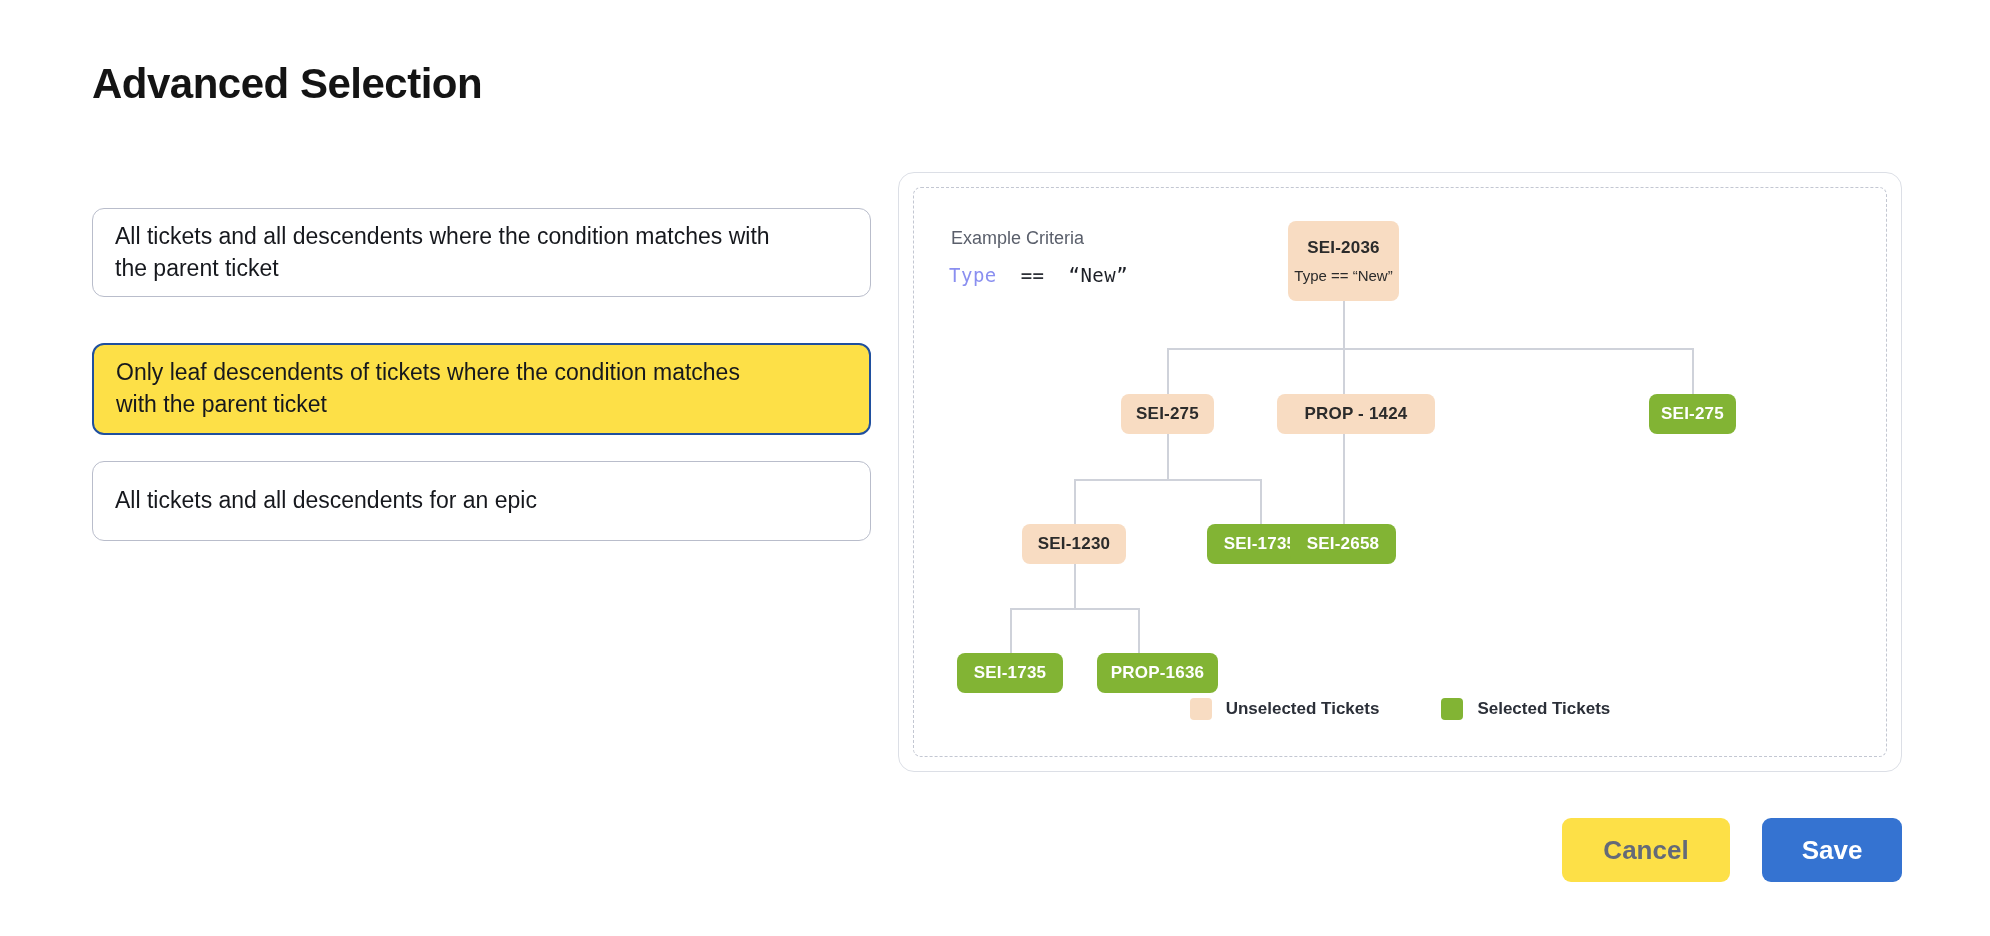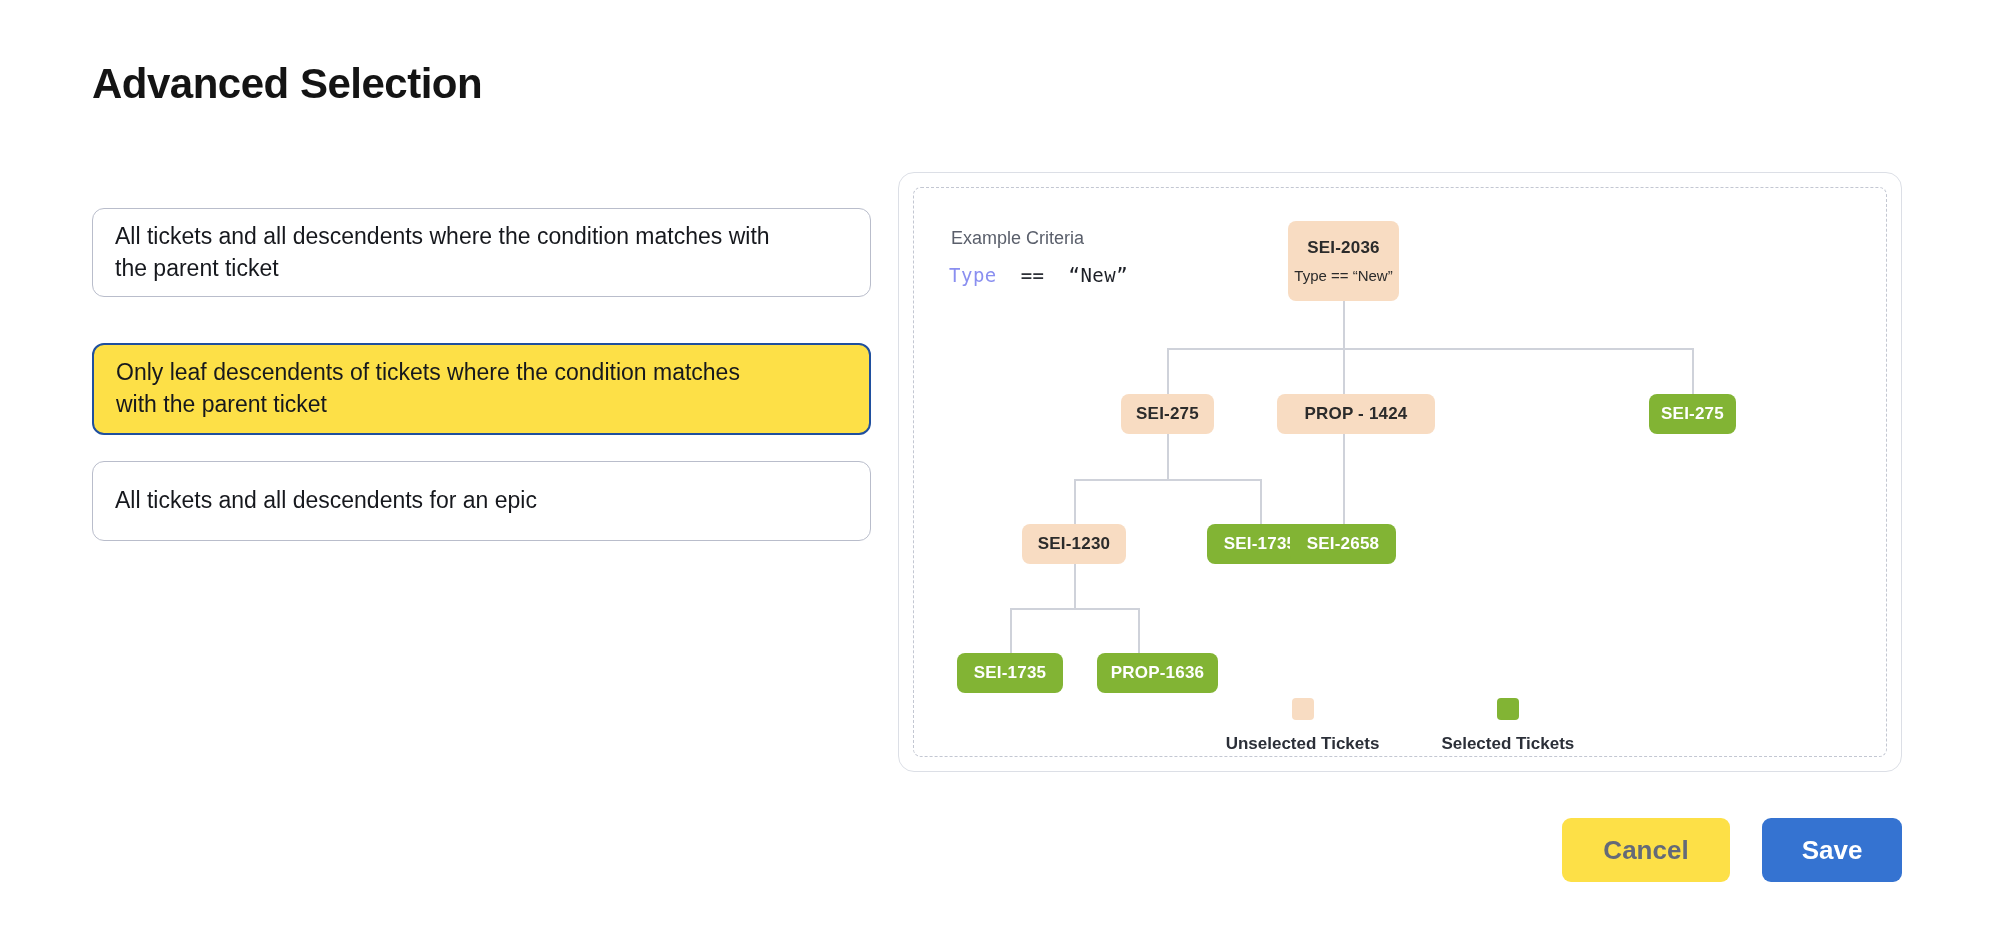--- a/index.html
+++ b/index.html
@@ -137,21 +137,21 @@
   
   .legend {
     position: absolute;
     left: 0; right: 0;
     top: 510px;
     display: flex;
     justify-content: center;
     gap: 62px;
     align-items: center;
   }
-  .legend-item { display: flex; align-items: center; gap: 14px; flex-direction: column; }
+  .legend-item { display: flex; align-items: center; gap: 14px; }
   .swatch { width: 22px; height: 22px; border-radius: 4px; }
   .swatch.unsel { background: #f8dcc2; }
   .swatch.sel { background: #82b434; }
   .legend-label { font-size: 17px; color: #2b2f38; font-weight: 600; }
 
   
   .footer {
     position: absolute;
     right: 88px;
     top: 818px;

